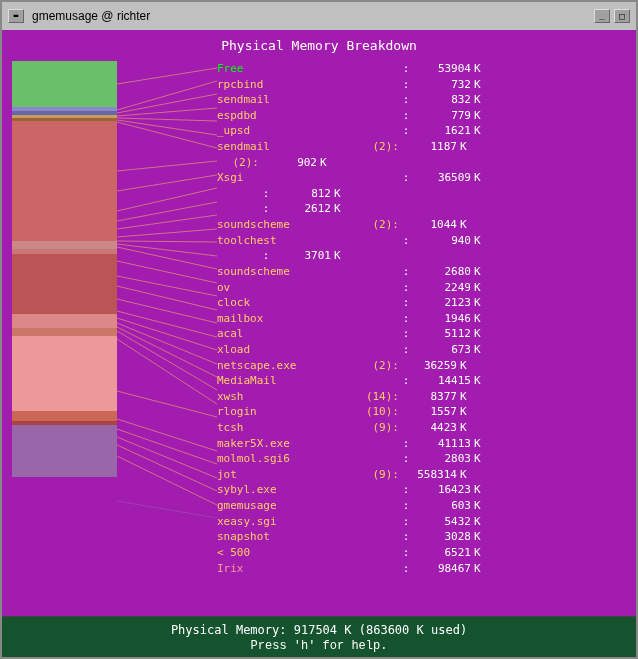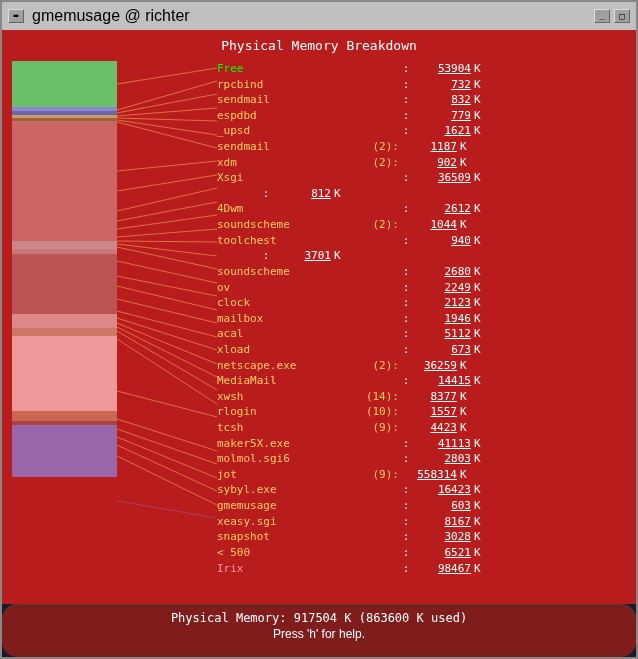--- a/index.html
+++ b/index.html
@@ -35,31 +35,31 @@
       border-top-color: #ddd;
       border-left-color: #ddd;
       display: flex;
       align-items: center;
       justify-content: center;
       font-size: 9px;
     }
     .titlebar-title {
       flex: 1;
       text-align: left;
-      font-size: 16px;
+      font-size: 12px;
       font-family: sans-serif;
       color: #000;
     }
     .titlebar-right {
       display: flex;
       gap: 4px;
     }
     .content {
       flex: 1;
-      background: #b91c1c;
+      background: #a21caf;
       display: flex;
       flex-direction: column;
       padding: 8px 10px 4px 10px;
       overflow: hidden;
     }
     .main-title {
       color: #ffffff;
       text-align: center;
       font-size: 13px;
       margin-bottom: 8px;
@@ -106,47 +106,45 @@
       color: #ffffff;
       width: 14px;
       flex-shrink: 0;
       text-align: center;
     }
     .row-value {
       color: #ffffff;
       width: 58px;
       flex-shrink: 0;
       text-align: right;
-      text-decoration: underline;
     }
     .row-unit {
       color: #ffffff;
       padding-left: 3px;
     }
     .row-name.free { color: #00ff00; }
     .row-name.irix { color: #ff9999; }
 
     .footer {
-      background: #7f1d1d;
+      background: #14532d;
       border-top: 1px solid #444;
-      padding: 6px 0 16px 0;
+      padding: 6px 0 4px 0;
       text-align: center;
       flex-shrink: 0;
-      border-radius: 15px;
     }
     .footer-mem {
       color: #ffffff;
       font-size: 12px;
       font-family: monospace;
       margin-bottom: 2px;
     }
     .footer-help {
       color: #ffffff;
       font-size: 12px;
-      font-family: Liberation Sans, sans-serif;
+      font-family: Liberation Mono, monospace;
     }
 
     
     .seg-free { background: #6abf69; height: 46px; }
     .seg-rpcbind { background: #8888cc; height: 4px; }
     .seg-sendmail { background: #6666aa; height: 4px; }
     .seg-stripe1 { background: #cc9966; height: 3px; }
     .seg-stripe2 { background: #996633; height: 3px; }
     .seg-xsgi { background: #cc6666; height: 120px; }
     .seg-fm { background: #cc8888; height: 8px; }
@@ -304,40 +302,38 @@
     <span class="row-value">1621</span>
     <span class="row-unit">K</span>
   </div>
           <div class="data-row">
     <span class="row-name">sendmail</span>
     <span class="row-extra">(2):</span>
     <span class="row-value">1187</span>
     <span class="row-unit">K</span>
   </div>
           <div class="data-row">
-    <span class="row-name">xdm</span>
     <span class="row-extra">(2):</span>
     <span class="row-value">902</span>
     <span class="row-unit">K</span>
   </div>
           <div class="data-row">
     <span class="row-name">Xsgi</span>
     <span class="row-extra">&nbsp;</span>
             <span class="row-colon">:</span>
     <span class="row-value">36509</span>
     <span class="row-unit">K</span>
   </div>
           <div class="data-row">
     <span class="row-extra">&nbsp;</span>
             <span class="row-colon">:</span>
     <span class="row-value">812</span>
     <span class="row-unit">K</span>
   </div>
           <div class="data-row">
-    <span class="row-name">4Dwm</span>
     <span class="row-extra">&nbsp;</span>
             <span class="row-colon">:</span>
     <span class="row-value">2612</span>
     <span class="row-unit">K</span>
   </div>
           <div class="data-row">
     <span class="row-name">soundscheme</span>
     <span class="row-extra">(2):</span>
     <span class="row-value">1044</span>
     <span class="row-unit">K</span>
@@ -459,21 +455,21 @@
     <span class="row-name">gmemusage</span>
     <span class="row-extra">&nbsp;</span>
             <span class="row-colon">:</span>
     <span class="row-value">603</span>
     <span class="row-unit">K</span>
   </div>
           <div class="data-row">
     <span class="row-name">xeasy.sgi</span>
     <span class="row-extra">&nbsp;</span>
             <span class="row-colon">:</span>
-    <span class="row-value">8167</span>
+    <span class="row-value">5432</span>
     <span class="row-unit">K</span>
   </div>
           <div class="data-row">
     <span class="row-name">snapshot</span>
     <span class="row-extra">&nbsp;</span>
             <span class="row-colon">:</span>
     <span class="row-value">3028</span>
     <span class="row-unit">K</span>
   </div>
           <div class="data-row">

